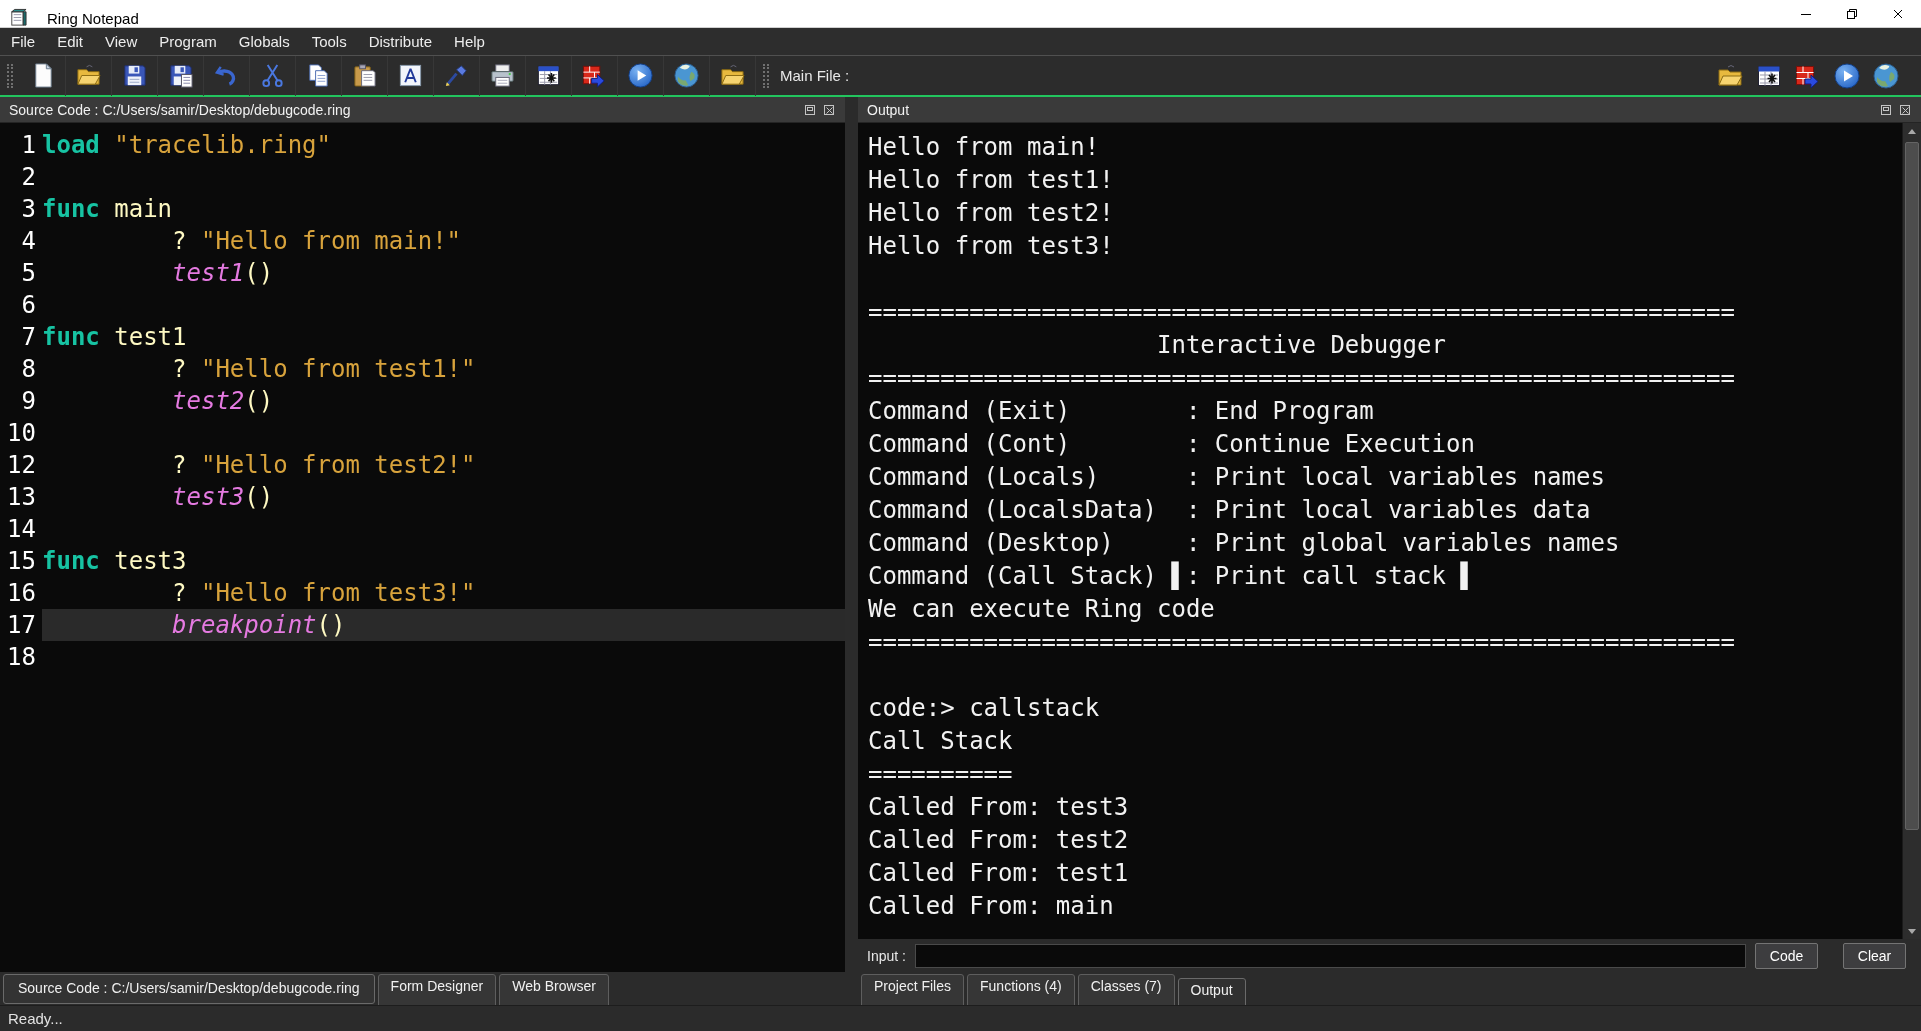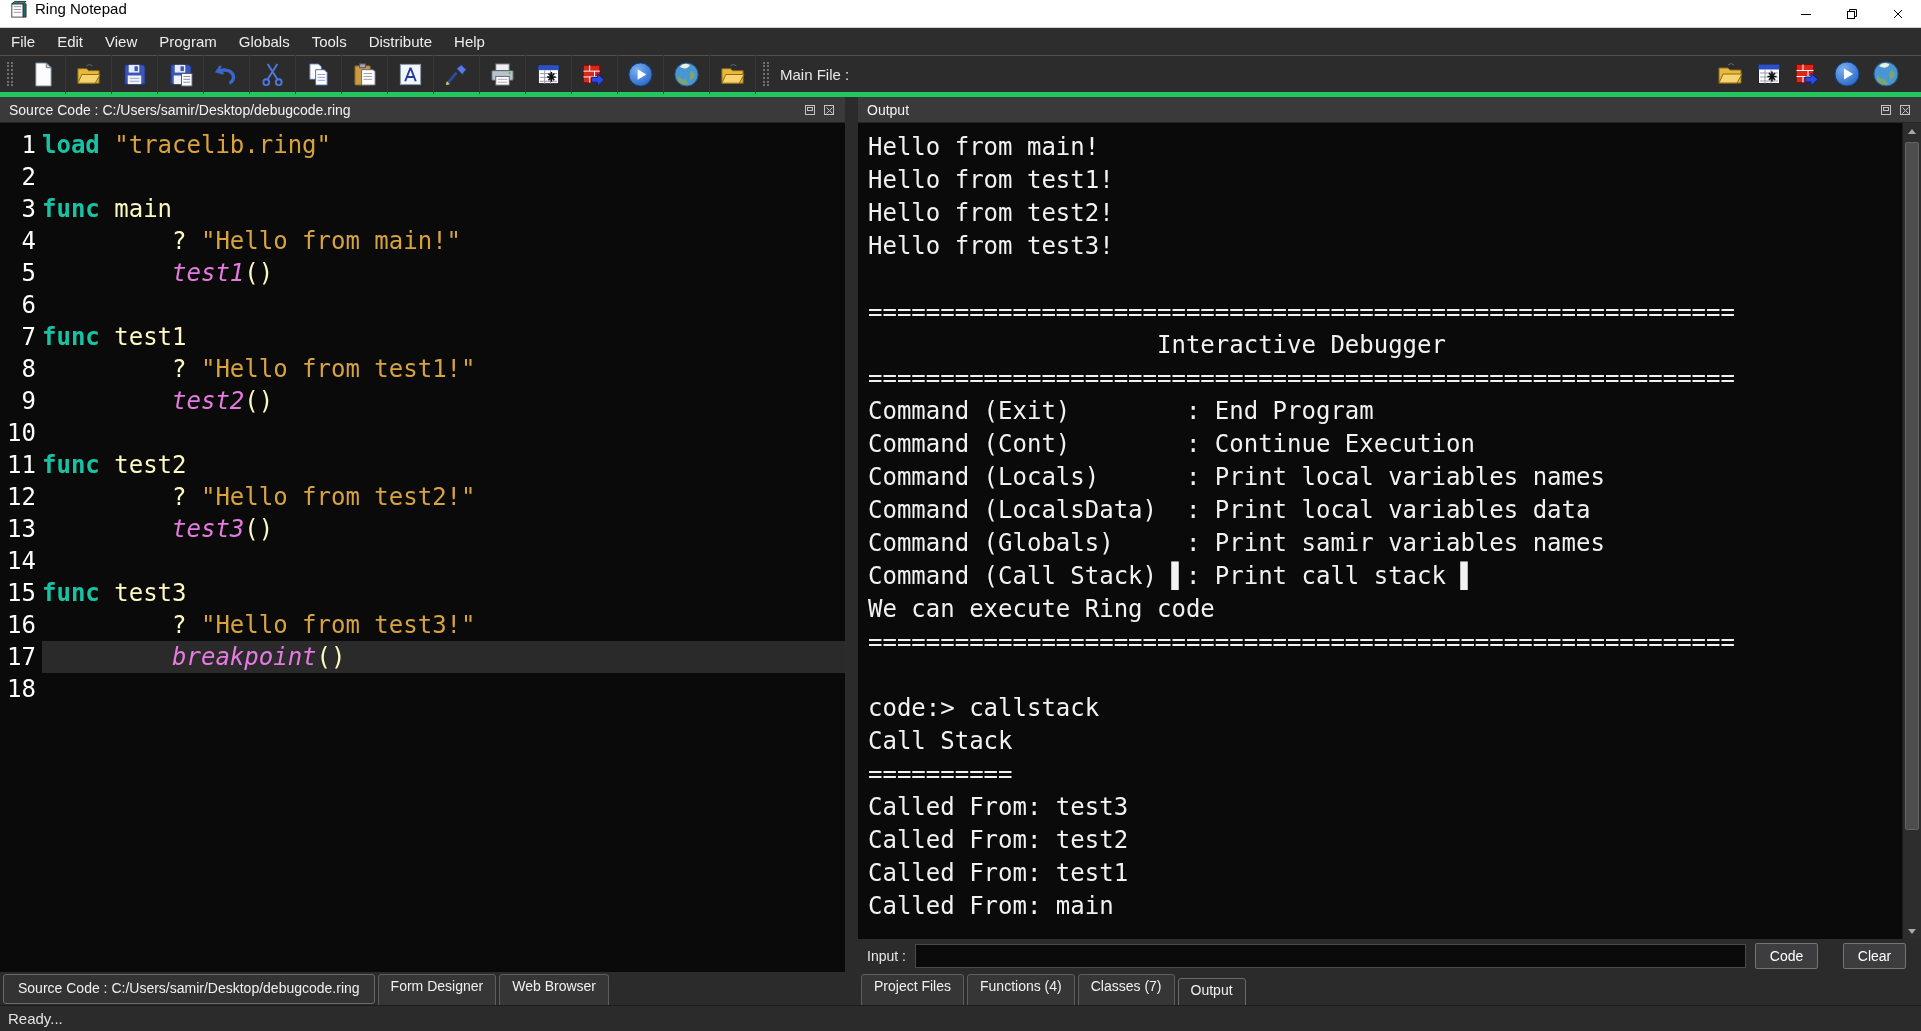--- a/index.html
+++ b/index.html
@@ -1,35 +1,35 @@
 <!DOCTYPE html>
 <html><head>
 <meta charset="utf-8">
 <style>
   *{margin:0;padding:0;box-sizing:border-box}
   html,body{width:1921px;height:1031px;overflow:hidden;background:#111;
     font-family:"Liberation Sans",sans-serif;-webkit-font-smoothing:antialiased}
   .app{width:1921px;height:1031px;display:flex;flex-direction:column;background:#2b2b2b}
 
   
-  .titlebar{height:28px;background:#ffffff;display:flex;align-items:flex-start;
-    padding-left:8px;gap:8px;color:#000;font-size:15px;flex:none;border-bottom:1px solid #d0d0d0}
+  .titlebar{height:28px;background:#ffffff;display:flex;align-items:flex-end;
+    padding-left:8px;gap:20px;color:#000;font-size:15px;flex:none;border-bottom:1px solid #d0d0d0}
   .title-icon svg{width:19px;height:19px;display:block}
   .tb-spacer{flex:1}
   .win-btn{width:46px;height:27px;display:flex;align-items:center;justify-content:center}
   .win-btn svg{width:12px;height:12px}
 
   
   .menubar{height:28px;background:#2d2d2d;display:flex;align-items:center;color:#ededed;
     font-size:15px;border-bottom:1px solid #505050;flex:none}
   .menu-item{padding:0 11px;height:100%;display:flex;align-items:center;cursor:default}
 
   
   .toolbar{height:41px;background:#2c2c2c;display:flex;align-items:center;
-    border-bottom:5px solid #22c55e;flex:none}
+    border-bottom:2px solid #22c55e;flex:none}
   .grip{width:6px;height:24px;margin:0 7px;border-left:2px dotted #707070;border-right:2px dotted #707070;flex:none}
   .tb-slot{width:46px;height:40px;display:flex;align-items:center;justify-content:center;
     border-right:1px solid #373737;flex:none}
   .tb-slot svg{width:27px;height:27px;display:block}
   .main-file-label{color:#e8e8e8;font-size:15px;margin-left:4px;white-space:nowrap}
   .tb-right{margin-left:auto;display:flex;gap:9px;padding-right:20px}
   .tb-right .tb-slot{width:30px;border:none}
   .tb-right .tb-slot svg{width:28px;height:28px}
 
   
@@ -389,21 +389,20 @@
           <div class="ed-row"><span class="ln">1</span><span class="code"><span class="tok-kw">load</span><span class="tok-plain"> </span><span class="tok-str">"tracelib.ring"</span></span></div>
           <div class="ed-row"><span class="ln">2</span><span class="code"></span></div>
           <div class="ed-row"><span class="ln">3</span><span class="code"><span class="tok-kw">func</span><span class="tok-plain"> main</span></span></div>
           <div class="ed-row"><span class="ln">4</span><span class="code"><span class="tok-plain">	? </span><span class="tok-str">"Hello from main!"</span></span></div>
           <div class="ed-row"><span class="ln">5</span><span class="code"><span class="tok-plain">	</span><span class="tok-fn">test1</span><span class="tok-plain">()</span></span></div>
           <div class="ed-row"><span class="ln">6</span><span class="code"></span></div>
           <div class="ed-row"><span class="ln">7</span><span class="code"><span class="tok-kw">func</span><span class="tok-plain"> test1</span></span></div>
           <div class="ed-row"><span class="ln">8</span><span class="code"><span class="tok-plain">	? </span><span class="tok-str">"Hello from test1!"</span></span></div>
           <div class="ed-row"><span class="ln">9</span><span class="code"><span class="tok-plain">	</span><span class="tok-fn">test2</span><span class="tok-plain">()</span></span></div>
           <div class="ed-row"><span class="ln">10</span><span class="code"></span></div>
-          <div class="ed-row"><span class="ln">11</span><span class="code"><span class="tok-kw">func</span><span class="tok-plain"> test2</span></span></div>
           <div class="ed-row"><span class="ln">12</span><span class="code"><span class="tok-plain">	? </span><span class="tok-str">"Hello from test2!"</span></span></div>
           <div class="ed-row"><span class="ln">13</span><span class="code"><span class="tok-plain">	</span><span class="tok-fn">test3</span><span class="tok-plain">()</span></span></div>
           <div class="ed-row"><span class="ln">14</span><span class="code"></span></div>
           <div class="ed-row"><span class="ln">15</span><span class="code"><span class="tok-kw">func</span><span class="tok-plain"> test3</span></span></div>
           <div class="ed-row"><span class="ln">16</span><span class="code"><span class="tok-plain">	? </span><span class="tok-str">"Hello from test3!"</span></span></div>
           <div class="ed-row hl"><span class="ln">17</span><span class="code"><span class="tok-plain">	</span><span class="tok-fn">breakpoint</span><span class="tok-plain">()</span></span></div>
           <div class="ed-row"><span class="ln">18</span><span class="code"></span></div>
         </div>
       <div class="left-tabs">
           <div class="tab active">Source Code : C:/Users/samir/Desktop/debugcode.ring</div>
@@ -443,21 +442,21 @@
             <div class="console-line">Hello from test2!</div>
             <div class="console-line">Hello from test3!</div>
             <div class="console-line"></div>
             <div class="console-line">============================================================</div>
             <div class="console-line">                    Interactive Debugger</div>
             <div class="console-line">============================================================</div>
             <div class="console-line">Command (Exit)        : End Program</div>
             <div class="console-line">Command (Cont)        : Continue Execution</div>
             <div class="console-line">Command (Locals)      : Print local variables names</div>
             <div class="console-line">Command (LocalsData)  : Print local variables data</div>
-            <div class="console-line">Command (Globals)     : Print samir variables names</div>
+            <div class="console-line">Command (Desktop)     : Print global variables names</div>
             <div class="console-line">Command (Call Stack) ▌: Print call stack ▌</div>
             <div class="console-line">We can execute Ring code</div>
             <div class="console-line">============================================================</div>
             <div class="console-line"></div>
             <div class="console-line">code:&gt; callstack</div>
             <div class="console-line">Call Stack</div>
             <div class="console-line">==========</div>
             <div class="console-line">Called From: test3</div>
             <div class="console-line">Called From: test2</div>
             <div class="console-line">Called From: test1</div>

